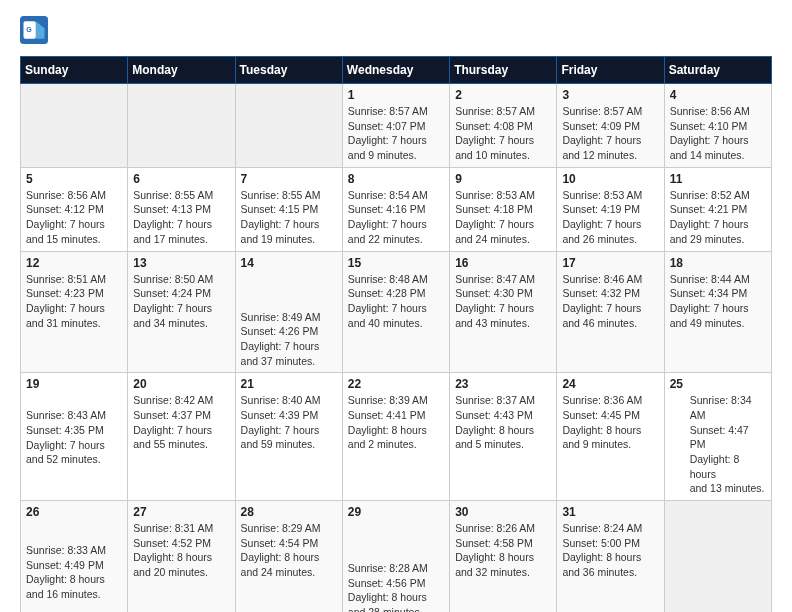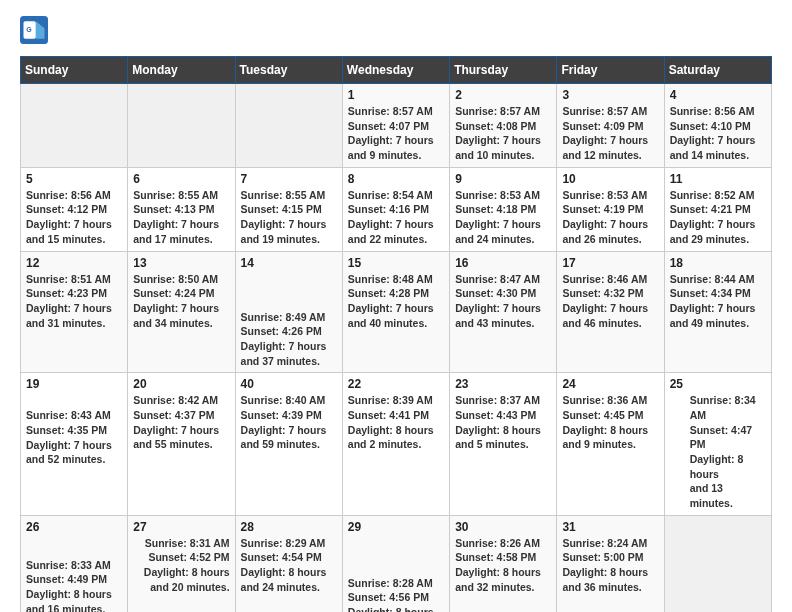--- a/index.html
+++ b/index.html
@@ -47,21 +47,21 @@
       font-size: 15px;
       font-weight: normal;
       color: #444;
     }
     .calendar {
       width: 100%;
       border-collapse: collapse;
       font-size: 11px;
     }
     .calendar thead tr th {
-      background: #404040;
+      background: #0f172a;
       color: #fff;
       padding: 6px 4px;
       text-align: left;
       font-size: 12px;
       font-weight: bold;
       border: 1px solid #1a5a9a;
     }
     .calendar tbody tr td {
       border: 1px solid #ccc;
       vertical-align: top;
@@ -81,21 +81,20 @@
       font-weight: bold;
       font-size: 12px;
       color: #222;
       display: block;
       margin-bottom: 2px;
     }
     .day-info {
       font-size: 10.5px;
       color: #333;
       line-height: 1.4;
-      font-weight: bold;
     }
   </style>
 </head>
 <body>
 
 <div class="header">
   <div class="logo">
     <svg class="logo-icon" viewBox="0 0 32 32" xmlns="http://www.w3.org/2000/svg">
       <rect x="0" y="0" width="32" height="32" rx="4" fill="#2a6db5"></rect>
       <polygon points="18,6 28,14 28,26 18,26" fill="#5aabdd"></polygon>
@@ -270,21 +269,21 @@
 and 52 minutes.</div>
         </td>
         <td>
           <span class="day-num">20</span>
           <div class="day-info" style="white-space: pre-line;">Sunrise: 8:42 AM
 Sunset: 4:37 PM
 Daylight: 7 hours
 and 55 minutes.</div>
         </td>
         <td>
-          <span class="day-num">40</span>
+          <span class="day-num">21</span>
           <div class="day-info" style="white-space: pre-line;">Sunrise: 8:40 AM
 Sunset: 4:39 PM
 Daylight: 7 hours
 and 59 minutes.</div>
         </td>
         <td>
           <span class="day-num">22</span>
           <div class="day-info" style="white-space: pre-line;">Sunrise: 8:39 AM
 Sunset: 4:41 PM
 Daylight: 8 hours
@@ -315,21 +314,21 @@
       <tr>
         <td>
           <span class="day-num">26</span>
           <div class="day-info" style="white-space: pre-line; margin-top: 24px;">Sunrise: 8:33 AM
 Sunset: 4:49 PM
 Daylight: 8 hours
 and 16 minutes.</div>
         </td>
         <td>
           <span class="day-num">27</span>
-          <div class="day-info" style="white-space: pre-line; text-align: right;">Sunrise: 8:31 AM
+          <div class="day-info" style="white-space: pre-line;">Sunrise: 8:31 AM
 Sunset: 4:52 PM
 Daylight: 8 hours
 and 20 minutes.</div>
         </td>
         <td>
           <span class="day-num">28</span>
           <div class="day-info" style="white-space: pre-line;">Sunrise: 8:29 AM
 Sunset: 4:54 PM
 Daylight: 8 hours
 and 24 minutes.</div>

